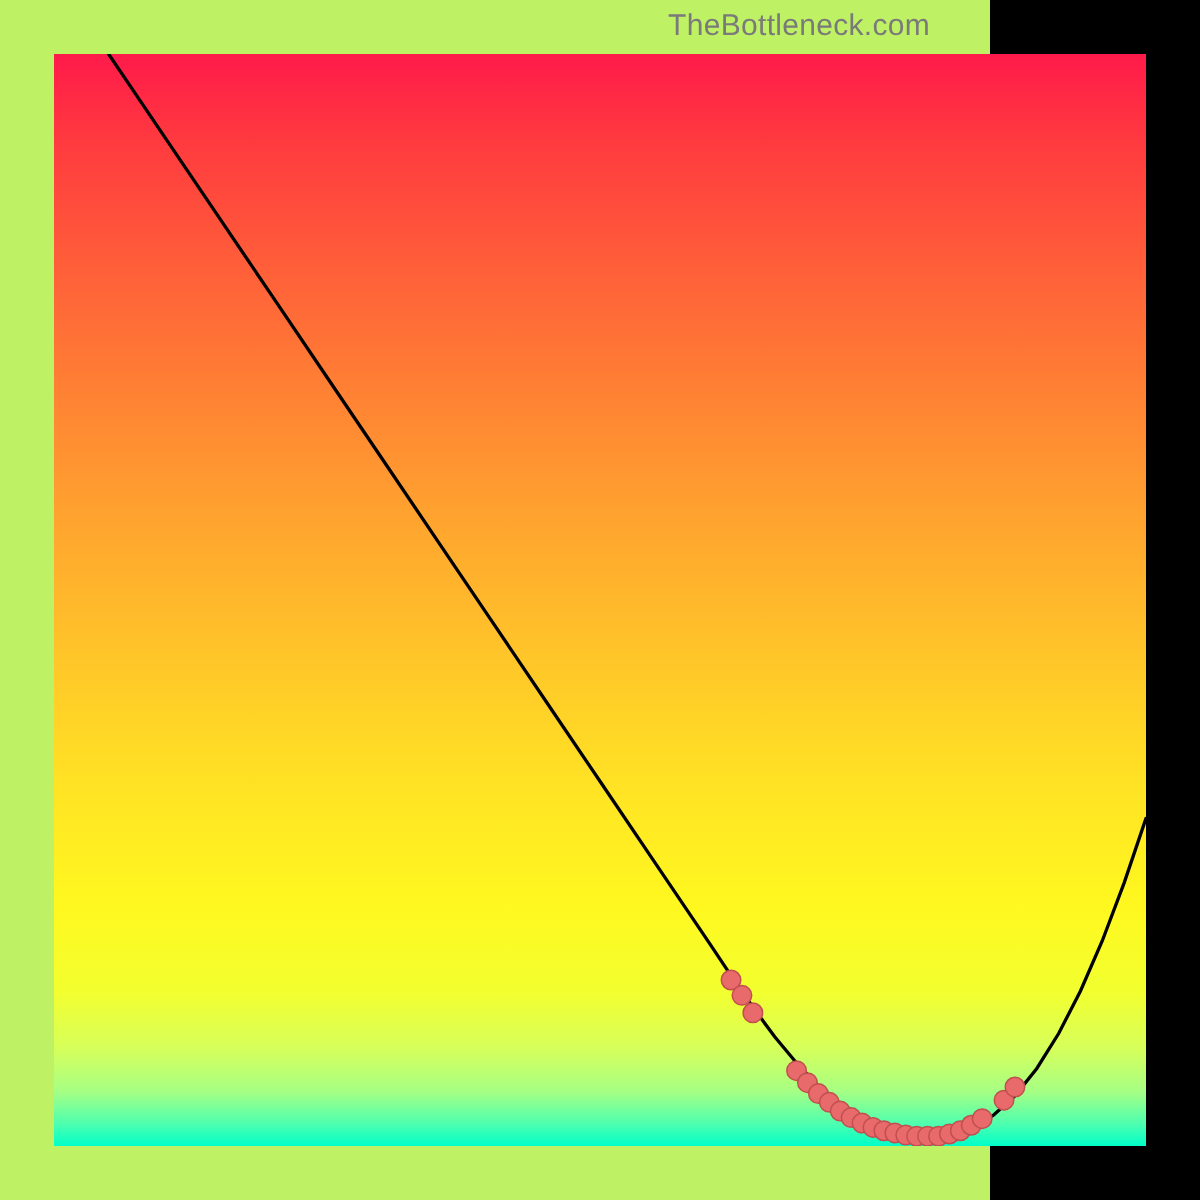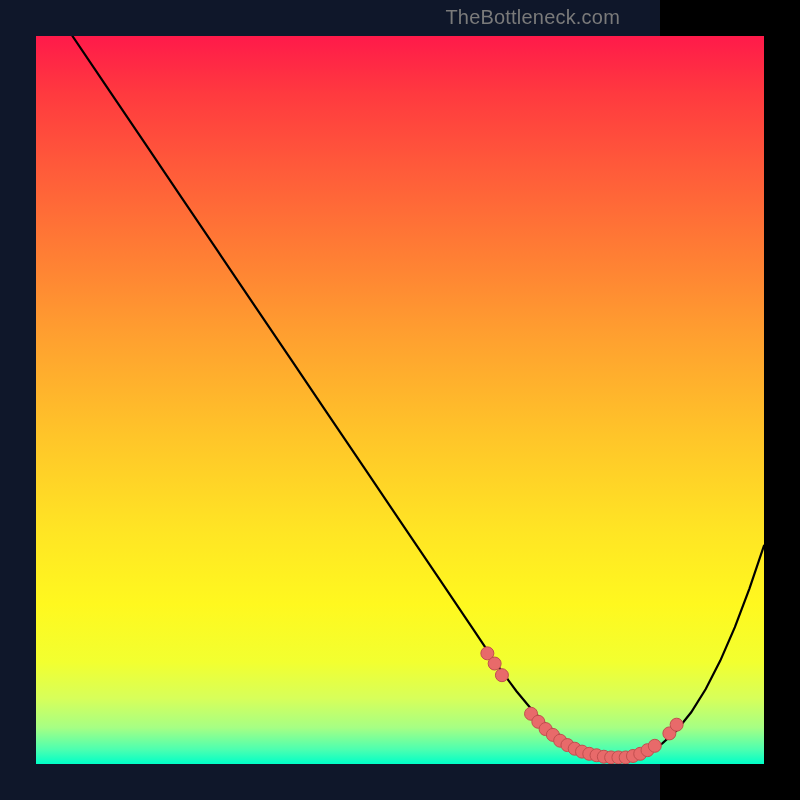--- a/index.html
+++ b/index.html
@@ -10,21 +10,21 @@
     background: #000;
     font-family: Arial, Helvetica, sans-serif;
     overflow: hidden;
   }
   .frame {
     position: absolute;
     left: 0;
     top: 0;
     width: 660px;
     height: 800px;
-    background: #0f172a;
+    background: #bef264;
   }
   .plot {
     position: absolute;
     left: 36px;
     top: 36px;
     width: 728px;
     height: 728px;
     
     background: linear-gradient(to bottom,
       #ff1a4a 0%,

